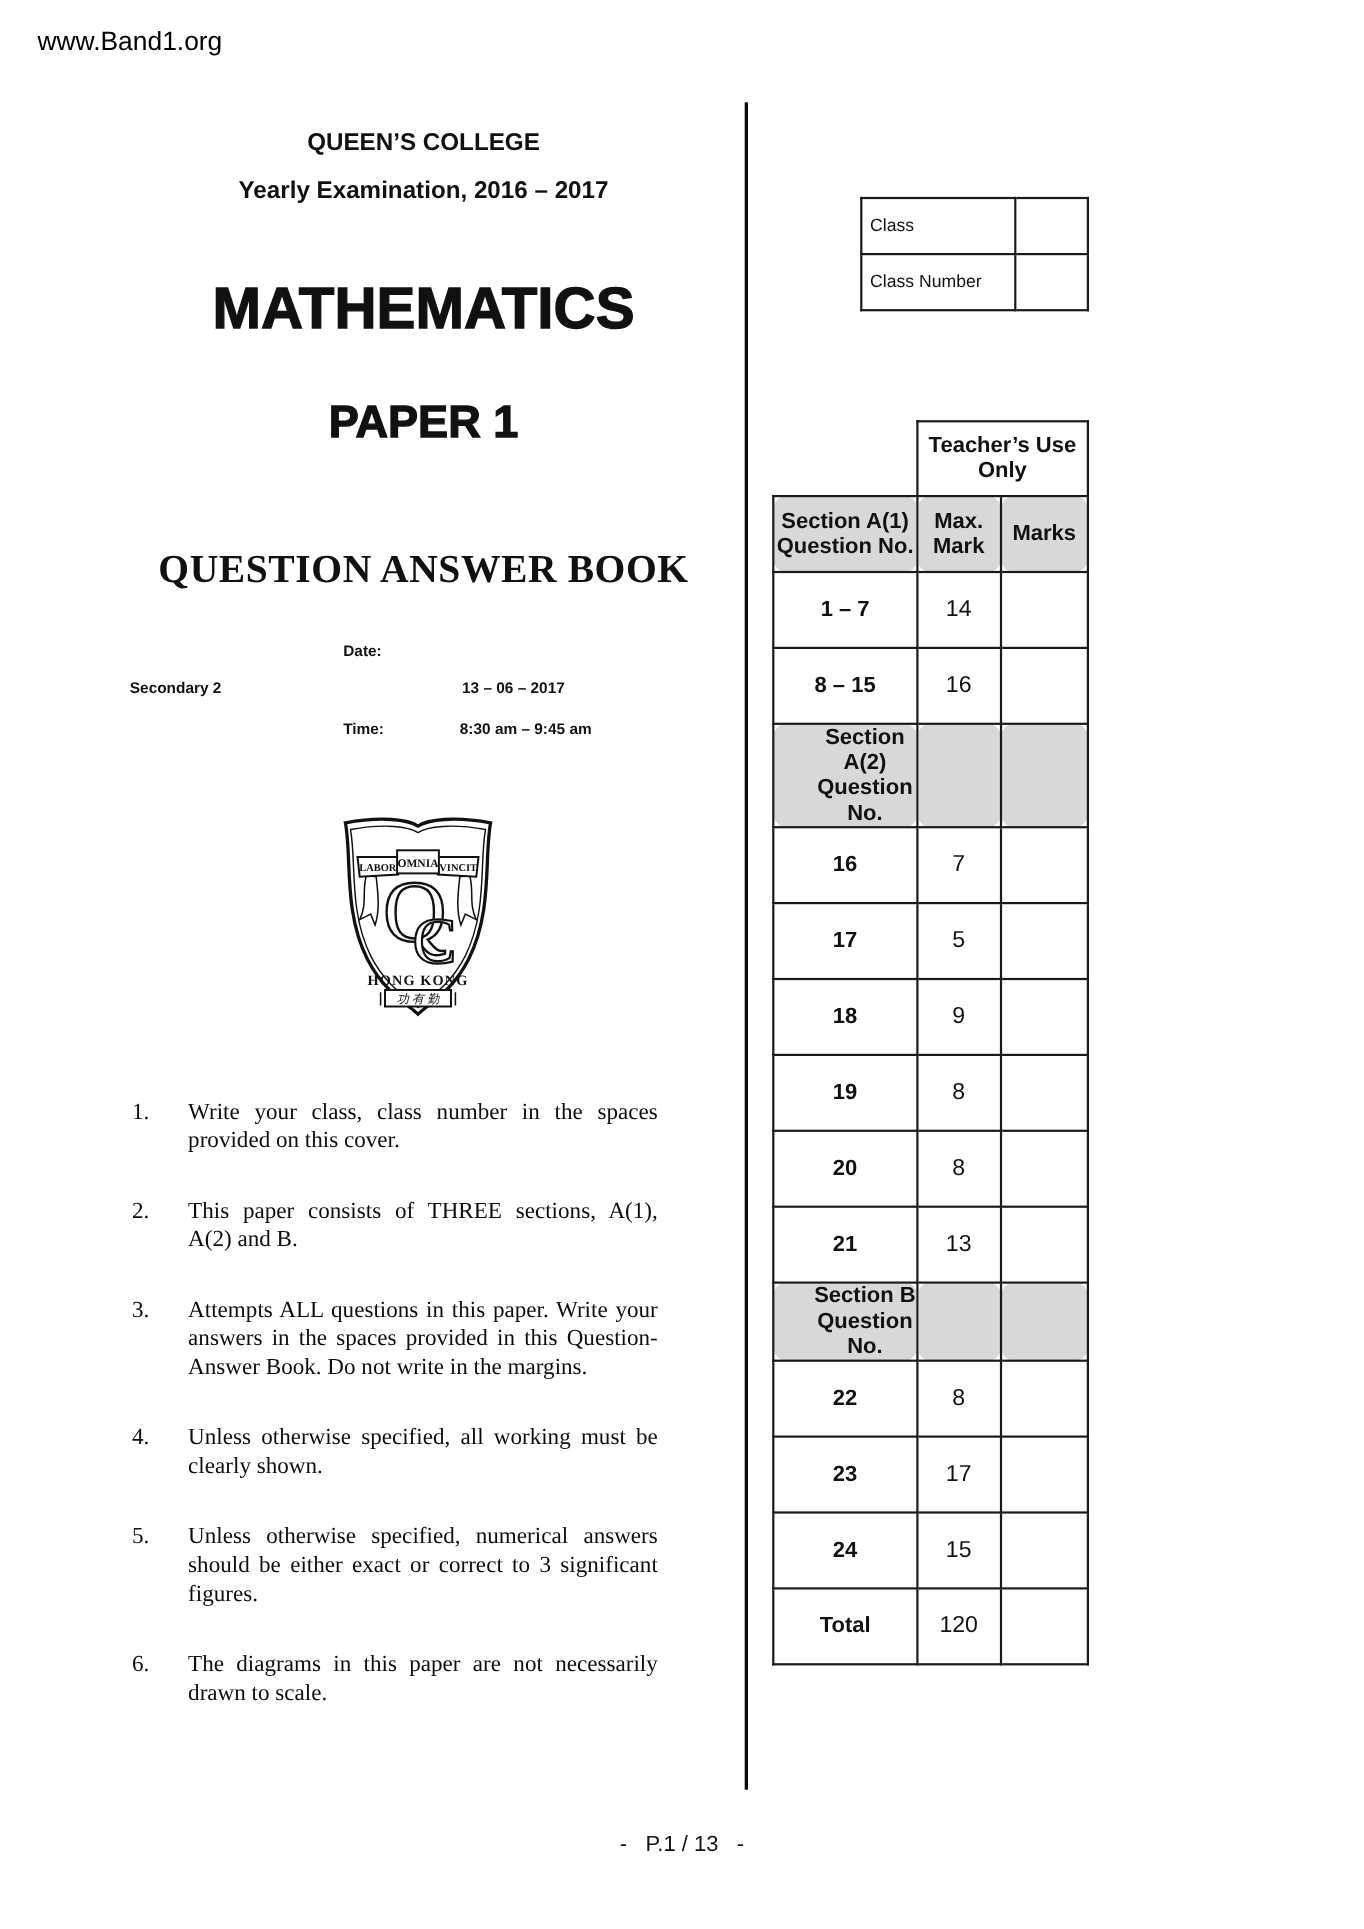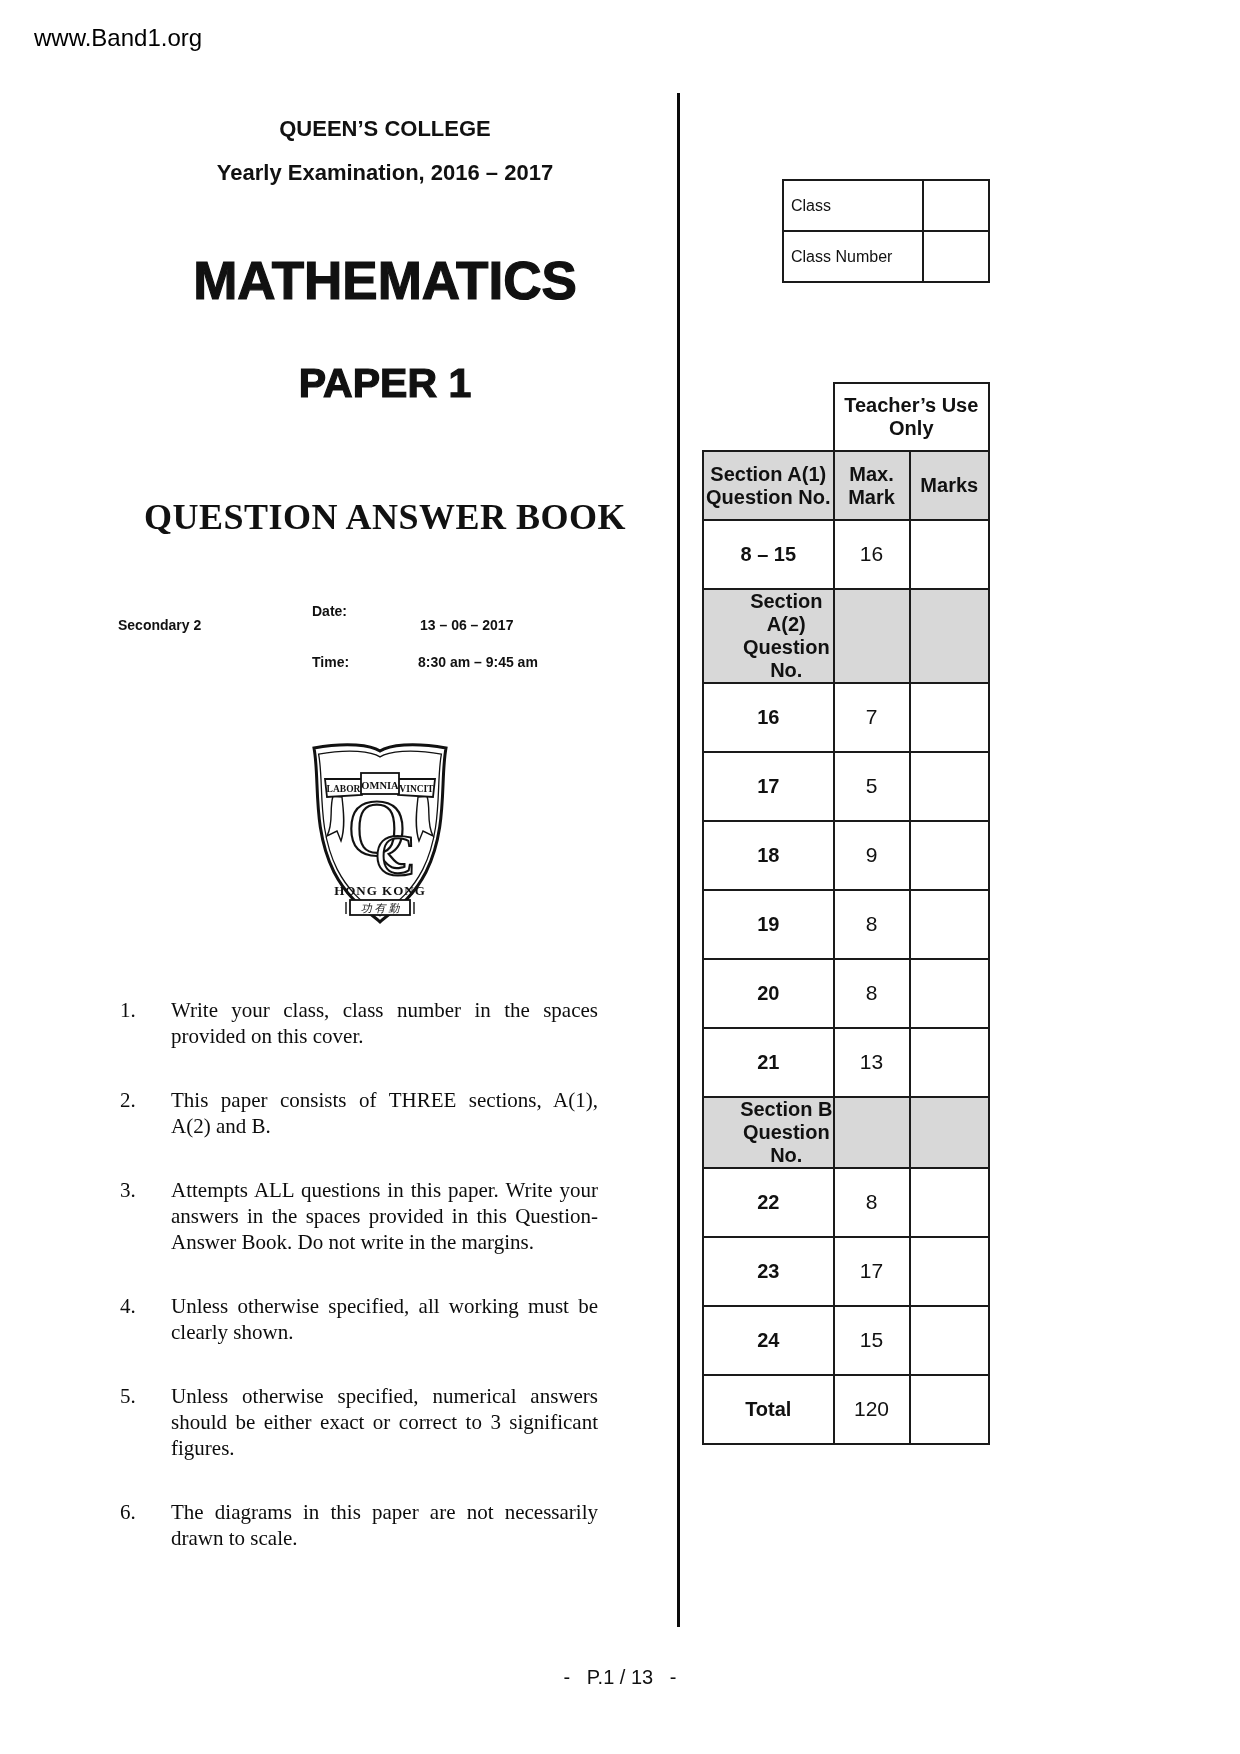--- a/index.html
+++ b/index.html
@@ -10,21 +10,21 @@
   .abs{position:absolute;}
   .watermark{left:34px;top:24px;font-size:24px;color:#000;}
   .leftcol{left:115px;width:540px;text-align:center;}
   .school{top:116px;font-size:22px;font-weight:bold;}
   .examline{top:160px;font-size:22px;font-weight:bold;}
   .subject{top:250px;font-size:53px;font-weight:bold;letter-spacing:0px;-webkit-text-stroke:1.2px #111;}
   .paper{top:360px;font-size:41px;font-weight:bold;-webkit-text-stroke:1.2px #111;}
   .bookline{top:496px;font-family:"Liberation Serif",serif;font-size:36px;font-weight:bold;letter-spacing:.5px;}
   .info{font-size:14px;font-weight:bold;}
   .i-form{left:118px;top:617px;}
-  .i-datelabel{left:312px;top:603px;}
+  .i-datelabel{left:312px;top:583px;}
   .i-date{left:420px;top:617px;}
   .i-timelabel{left:312px;top:654px;}
   .i-time{left:418px;top:654px;}
   .crest{left:305px;top:742px;}
   .divider{left:677px;top:93px;width:3px;height:1534px;background:#0a0a0a;}
   .footer{left:540px;top:1666px;width:160px;text-align:center;font-size:20px;white-space:pre;color:#111;}
 
   .instructions{left:120px;top:997px;width:478px;font-family:"Liberation Serif",serif;font-size:21px;line-height:26px;color:#0d0d0d;}
   .instr{display:flex;margin-bottom:38px;}
   .inum{width:51px;flex:none;}
@@ -32,21 +32,21 @@
 
   table{border-collapse:collapse;table-layout:fixed;}
   td{border:2px solid #1a1a1a;padding:0;vertical-align:middle;overflow:hidden;}
 
   .class-table{left:782px;top:179px;}
   .class-table td{height:49px;font-size:16px;}
   .class-table td.lbl{width:168px;text-align:left;padding-left:7px;}
   .class-table td.val{width:96px;}
 
   .marks-table{left:702px;top:382px;font-size:20px;text-align:center;}
-  .marks-table td{height:67px;line-height:1.15;}
+  .marks-table td{height:67px;line-height:1.15;border-radius:12px;}
   .marks-table tr.r-top td{height:66px;}
   .marks-table td.blank{border:none;background:transparent;}
   .marks-table td.tuo{font-weight:bold;background:#fff;}
   .marks-table .gray td{background:#d8d8d8;}
   .marks-table .r-head td{font-weight:bold;}
   .marks-table td.lbl{font-weight:bold;}
   .marks-table td.val{font-weight:normal;font-size:21px;}
   .marks-table td.mk{font-weight:normal;}
   .marks-table .section td div{font-weight:bold;padding-left:36px;}
 </style>
@@ -144,20 +144,25 @@
       </tr>
       <tr class="r-head gray">
         <td>
           <div>Section A(1)</div>
           <div>Question No.</div>
         </td>
         <td>Max. Mark</td>
         <td>Marks</td>
       </tr>
       <tr>
+        <td class="lbl">1 – 7</td>
+        <td class="val">14</td>
+        <td class="mk"></td>
+      </tr>
+      <tr>
         <td class="lbl">8 – 15</td>
         <td class="val">16</td>
         <td class="mk"></td>
       </tr>
       <tr class="gray section">
         <td>
           <div>Section A(2)</div>
           <div>Question No.</div>
         </td>
         <td></td>

